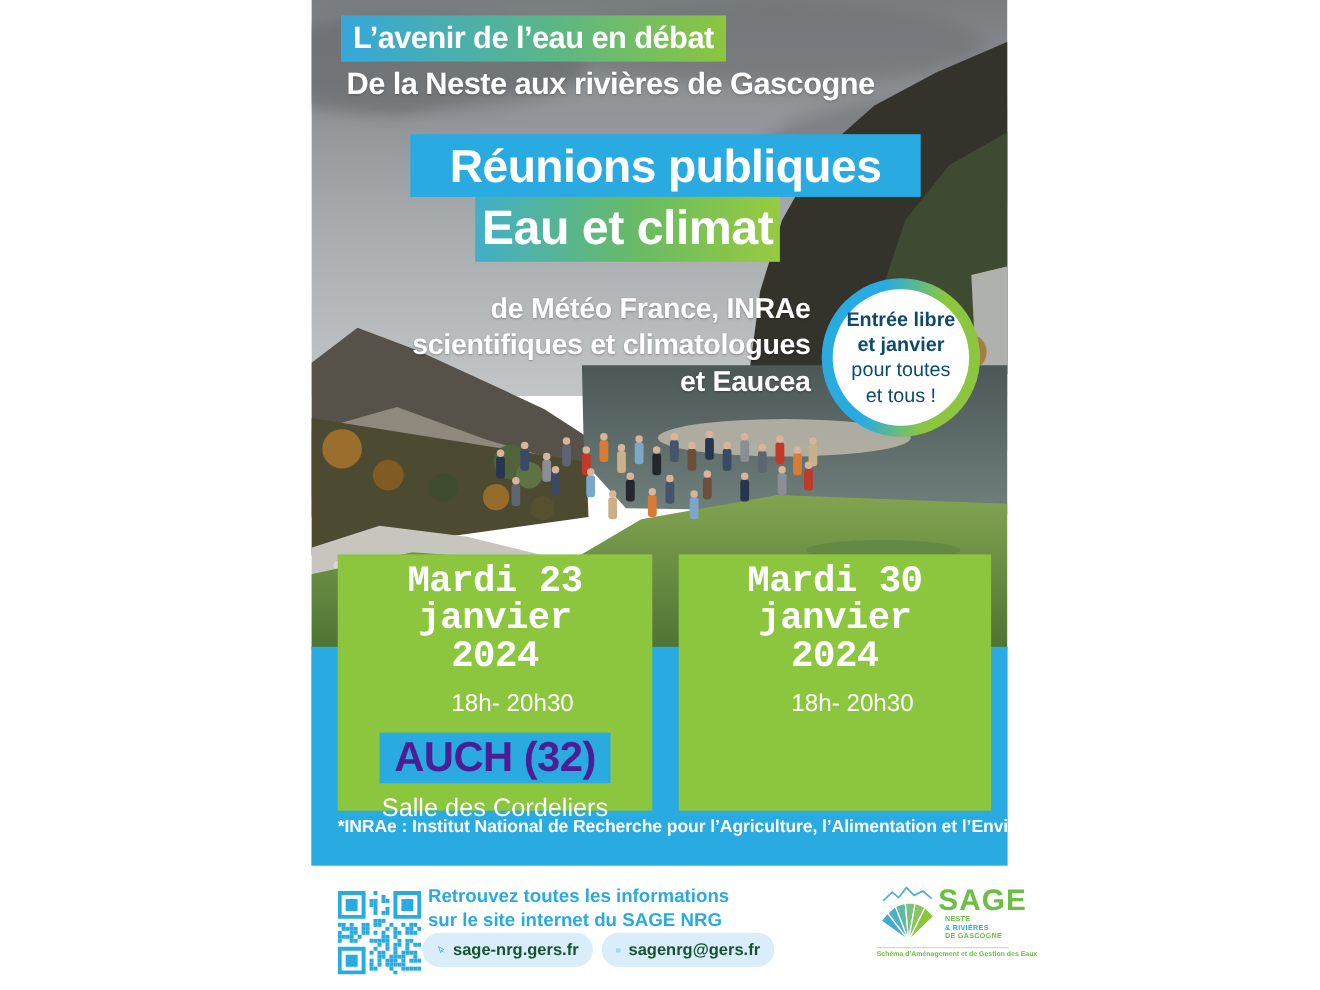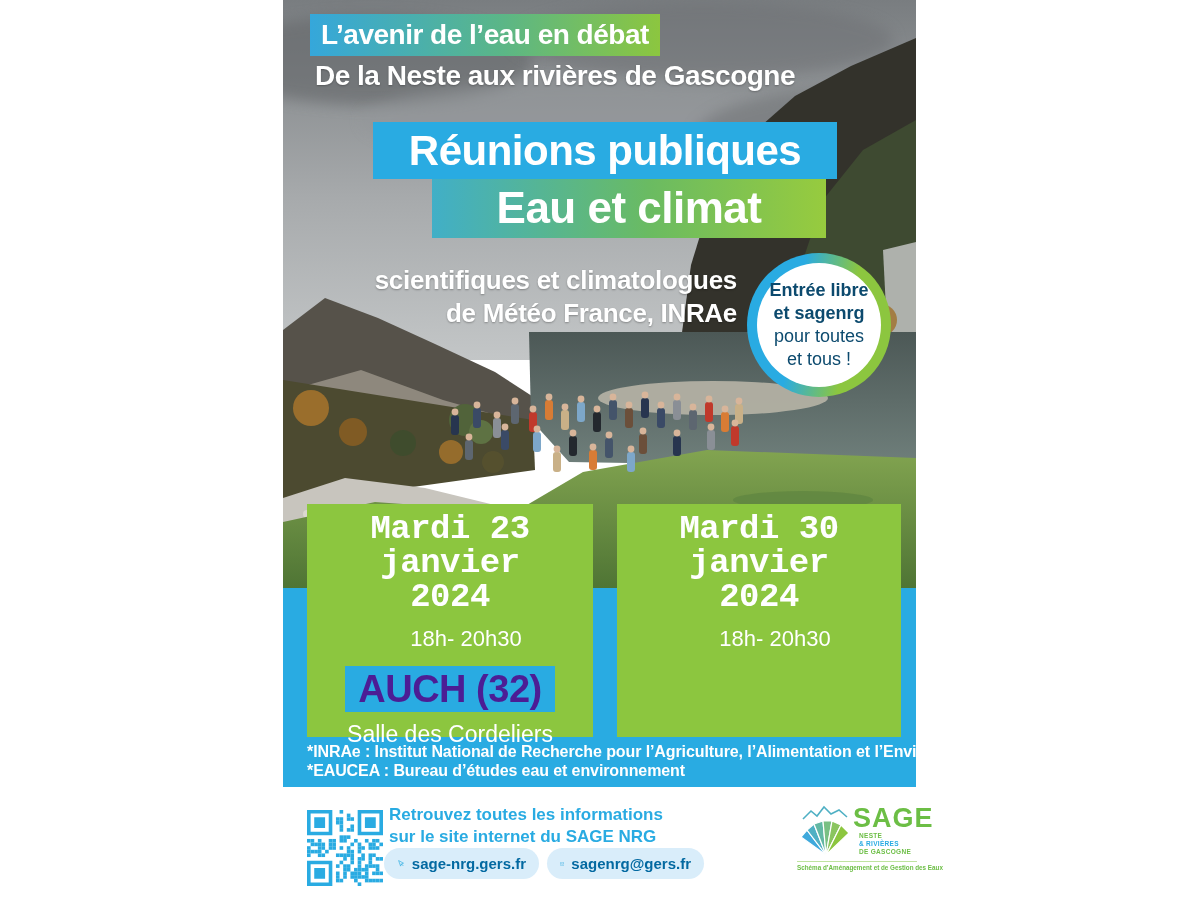--- a/index.html
+++ b/index.html
@@ -11,21 +11,21 @@
   .photo { position:absolute; left:0; top:0; width:633px; height:590px; overflow:hidden; }
 
   
   .banner1 { position:absolute; left:27px; top:14px; height:42px; line-height:42px; padding:0 11px;
     background:linear-gradient(90deg,#35A7DB 0%,#5BB687 55%,#8CC63F 100%);
     color:#fff; font-size:28px; font-weight:700; letter-spacing:-0.5px; white-space:nowrap; }
   .subtitle { position:absolute; left:32px; top:60px; color:#fff; font-size:28px; font-weight:700;
     letter-spacing:-0.5px; white-space:nowrap; text-shadow:0 1px 2px rgba(0,0,0,.25); }
   .banner2 { position:absolute; left:90px; top:122px; width:464px; height:57px; background:#29ABE2;
     color:#fff; font-size:42px; font-weight:700; text-align:center; line-height:57px; letter-spacing:-0.5px; white-space:nowrap; }
-  .banner3 { position:absolute; left:149px; top:179px; width:394px; height:59px;
+  .banner3 { position:absolute; left:149px; top:179px; width:277px; height:59px;
     background:linear-gradient(90deg,#41AFC7 0%,#6ABB62 55%,#97CB3E 100%);
     color:#fff; font-size:44px; font-weight:800; text-align:center; line-height:58px; letter-spacing:-0.5px; white-space:nowrap; }
 
   .intro { position:absolute; left:0; right:179px; top:264px; text-align:right; color:#fff;
     font-size:26px; font-weight:700; line-height:33px; letter-spacing:-0.3px;
     text-shadow:0 1px 2px rgba(0,0,0,.3); white-space:nowrap; }
 
   .badge { position:absolute; left:464px; top:253px; width:144px; height:144px; border-radius:50%;
     background:linear-gradient(100deg,#29ABE2 35%,#8CC63F 68%); }
   .badge-inner { position:absolute; left:10px; top:10px; width:124px; height:124px; border-radius:50%;
@@ -44,21 +44,21 @@
     font-size:38px; font-weight:800; line-height:46px; padding:0 13px; letter-spacing:-0.5px; white-space:nowrap; }
   .event .venue { font-size:23px; font-weight:400; margin-top:9px; }
 
   .footnotes { position:absolute; left:24px; top:742px; color:#fff; font-weight:700; font-size:16px;
     line-height:19px; letter-spacing:-0.1px; white-space:nowrap; }
 
   
   .qr { position:absolute; left:24px; top:810px; width:76px; height:76px; }
   .info { position:absolute; left:106px; top:804px; color:#29ABE2; font-size:17px; font-weight:700; line-height:22px; white-space:nowrap; }
   .pill { position:absolute; top:848px; height:31px; background:#D9EDFA; border-radius:16px; border:none;
-    display:flex; align-items:center; gap:7px; padding:0 13px; color:#0369a1; font-size:15px; font-weight:700;
+    display:flex; align-items:center; gap:7px; padding:0 13px; color:#14532d; font-size:15px; font-weight:700;
     font-family:"Liberation Sans",sans-serif; white-space:nowrap; cursor:pointer;text-align:center; }
   .pill.web { left:101px; width:155px; }
   .pill.mail { left:264px; width:157px; }
 
   .logo { position:absolute; left:514px; top:803px; width:120px; height:70px; }
   .logo .sage { position:absolute; left:56px; top:0; color:#6CBE45; font-size:27px; font-weight:700; letter-spacing:1px; }
   .logo .subs { position:absolute; left:62px; top:29px; font-size:6.5px; font-weight:700; line-height:8px; letter-spacing:.3px; }
   .logo .subs .g { color:#6CBE45; } .logo .subs .bl { color:#29ABE2; }
   .logo .tagline { position:absolute; left:0; top:58px; width:120px; text-align:center; font-size:6.3px;
     font-weight:700; color:#6CBE45; border-top:1px solid #BFE3A0; padding-top:2px; white-space:nowrap; }
@@ -190,28 +190,29 @@
     </div>
 
     <div class="blueband"></div>
 
     <div class="banner1">L’avenir de l’eau en débat</div>
     <div class="subtitle">De la Neste aux rivières de Gascogne</div>
     <div class="banner2">Réunions publiques</div>
     <div class="banner3">Eau et climat</div>
 
     <div class="intro">
+      <div>de Météo France, INRAe</div>
       <div>scientifiques et climatologues</div>
-      <div>de Météo France, INRAe</div>
+      <div>et Eaucea</div>
     </div>
 
     <div class="badge">
       <div class="badge-inner">
         <div class="b">Entrée libre</div>
-        <div class="b">et sagenrg</div>
+        <div class="b">et janvier</div>
         <div>pour toutes</div>
         <div>et tous !</div>
       </div>
     </div>
 
     <div class="event e1">
       <div class="date">
         <span>Mardi 23 janvier</span><br>
         <span>2024</span>
       </div>
@@ -222,21 +223,20 @@
     <div class="event e2">
       <div class="date">
         <span>Mardi 30 janvier</span><br>
         <span>2024</span>
       </div>
       <div class="time">18h- 20h30</div>
     </div>
 
     <div class="footnotes">
       <div>*INRAe : Institut National de Recherche pour l’Agriculture, l’Alimentation et l’Environnement</div>
-      <div>*EAUCEA : Bureau d’études eau et environnement</div>
     </div>
 
     <div class="qr"><svg id="qrsvg" width="76" height="76" viewBox="0 0 21 21" xmlns="http://www.w3.org/2000/svg">
           <path d="M0 0h7v7h-7zM1 1v5h5v-5z M2 2h3v3h-3z" fill="#29ABE2" fill-rule="evenodd"></path>
           <path d="M14 0h7v7h-7zM15 1v5h5v-5z M16 2h3v3h-3z" fill="#29ABE2" fill-rule="evenodd"></path>
           <path d="M0 14h7v7h-7zM1 15v5h5v-5z M2 16h3v3h-3z" fill="#29ABE2" fill-rule="evenodd"></path>
           <rect x="9" y="0" width="1" height="1" fill="#29ABE2"></rect>
           <rect x="11" y="1" width="1" height="1" fill="#29ABE2"></rect>
           <rect x="8" y="2" width="1" height="1" fill="#29ABE2"></rect>
           <rect x="9" y="2" width="1" height="1" fill="#29ABE2"></rect>

